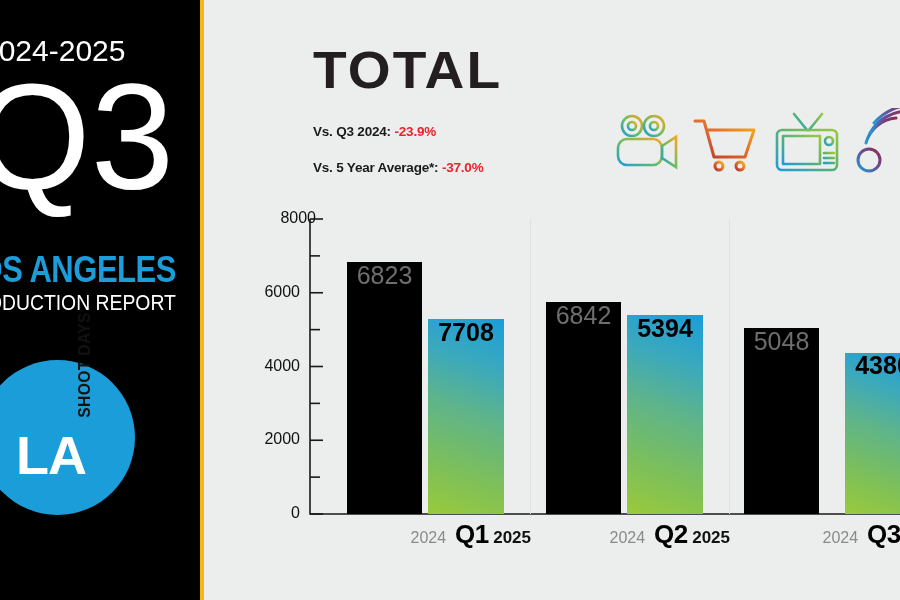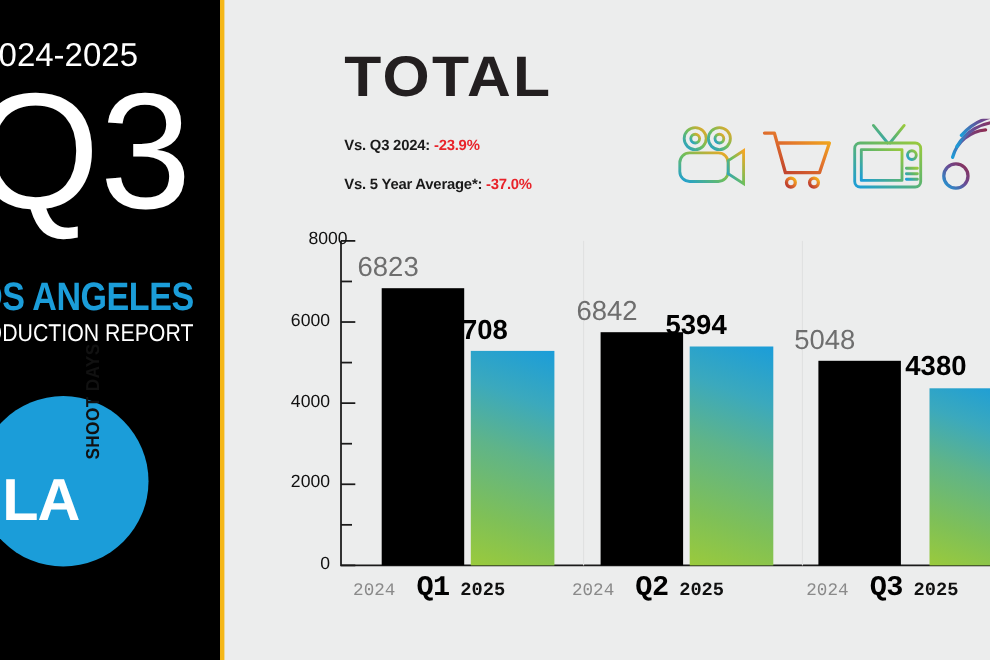--- a/index.html
+++ b/index.html
@@ -48,21 +48,21 @@
     position:absolute;left:-20px;top:360px;
     width:155px;height:155px;border-radius:50%;
     background:#1B9DD9;
   }
   #logo-film{
     position:absolute;left:22px;top:28px;
     color:#fff;font-size:42px;line-height:42px;font-weight:bold;
     letter-spacing:-1px;
   }
   #logo-la{
-    position:absolute;left:22px;top:68px;
+    position:absolute;left:36px;top:68px;
     color:#fff;font-size:54px;line-height:54px;font-weight:bold;
     letter-spacing:-1px;
   }
 
   
   #main-title{
     position:absolute;left:313px;top:44px;
     color:#231F20;font-size:52px;line-height:52px;font-weight:bold;
     letter-spacing:2px;
     transform:scaleX(1.06);transform-origin:left center;
@@ -110,33 +110,33 @@
     font-family:"Liberation Sans", sans-serif;
   }
   .bar{
     position:absolute;bottom:0;
   }
   .bar-2024{ background:#000; }
   .bar-2025{
     background:linear-gradient(20deg,#9ACA3C 0%,#7FC057 22%,#5FB489 52%,#3BA9BD 76%,#1B9DD9 100%);
   }
   .bar-label{
-    position:absolute;white-space:nowrap;
+    position:absolute;text-align:center;white-space:nowrap;margin-top:32px;
   }
   .bar-label-2024{
     color:#6E6E6E;font-size:25px;font-weight:400;
   }
   .bar-label-2025{
     color:#000;font-size:25px;font-weight:bold;
   }
   .group-sep{
     position:absolute;width:1px;background:#E0E1E1;
   }
   .xgroup{
-    position:absolute;white-space:nowrap;text-align:left;font-family:Liberation Mono, monospace;
+    position:absolute;white-space:nowrap;text-align:right;
   }
   .x-2024{color:#8A8A8A;font-size:16px;font-weight:400;}
   .x-q{color:#000;font-size:26px;font-weight:bold;letter-spacing:-0.5px;}
   .x-2025{color:#111;font-size:17px;font-weight:bold;}
 </style>
 </head>
 <body>
 
 <div id="sidebar">
   <div id="year-range">2024-2025</div>

